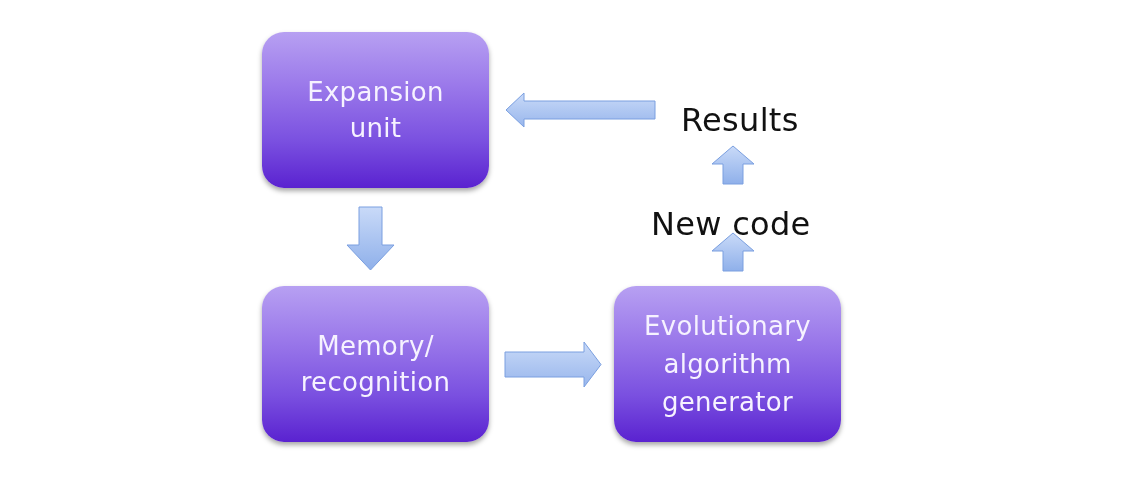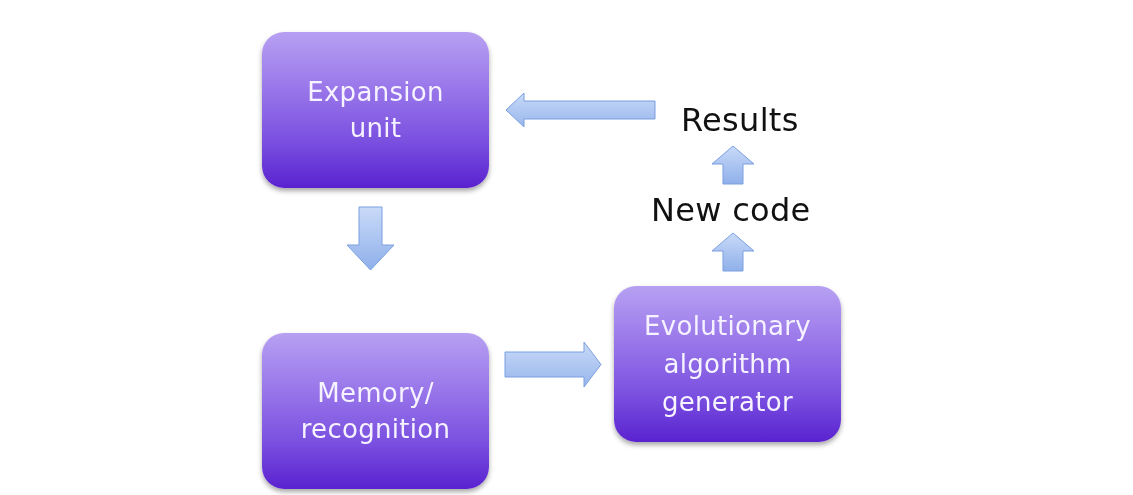--- a/index.html
+++ b/index.html
@@ -14,31 +14,31 @@
       display: flex; align-items: center; justify-content: center;
       text-align: center;
       color: #f6f2ff;
       font-size: 26px;
       line-height: 36px;
       font-weight: normal;
       letter-spacing: 0.3px;
     }
     .box span { display: block; white-space: pre-line; }
     #box-expansion { left: 262px; top: 32px; justify-content: center; }
-    #box-memory { left: 262px; top: 286px; margin-top: 47px; }
+    #box-memory { left: 262px; top: 286px; }
     #box-evo { left: 614px; top: 286px; font-size: 26px; line-height: 38px; }
     .label {
       position: absolute;
       color: #111;
       font-size: 32px;
       white-space: nowrap;
       letter-spacing: 0.3px;
     }
     #label-results { left: 681px; top: 101px; }
-    #label-newcode { left: 651px; top: 191px; }
+    #label-newcode { left: 651px; top: 205px; }
     svg.arrow { position: absolute; overflow: visible; }
   </style>
 </head>
 <body>
 
 <svg width="0" height="0" style="position:absolute">
   <defs>
     <linearGradient id="arrowGradV" x1="0" y1="0" x2="0" y2="1">
       <stop offset="0%" stop-color="#c9daf8"></stop>
       <stop offset="100%" stop-color="#8fb0ea"></stop>

